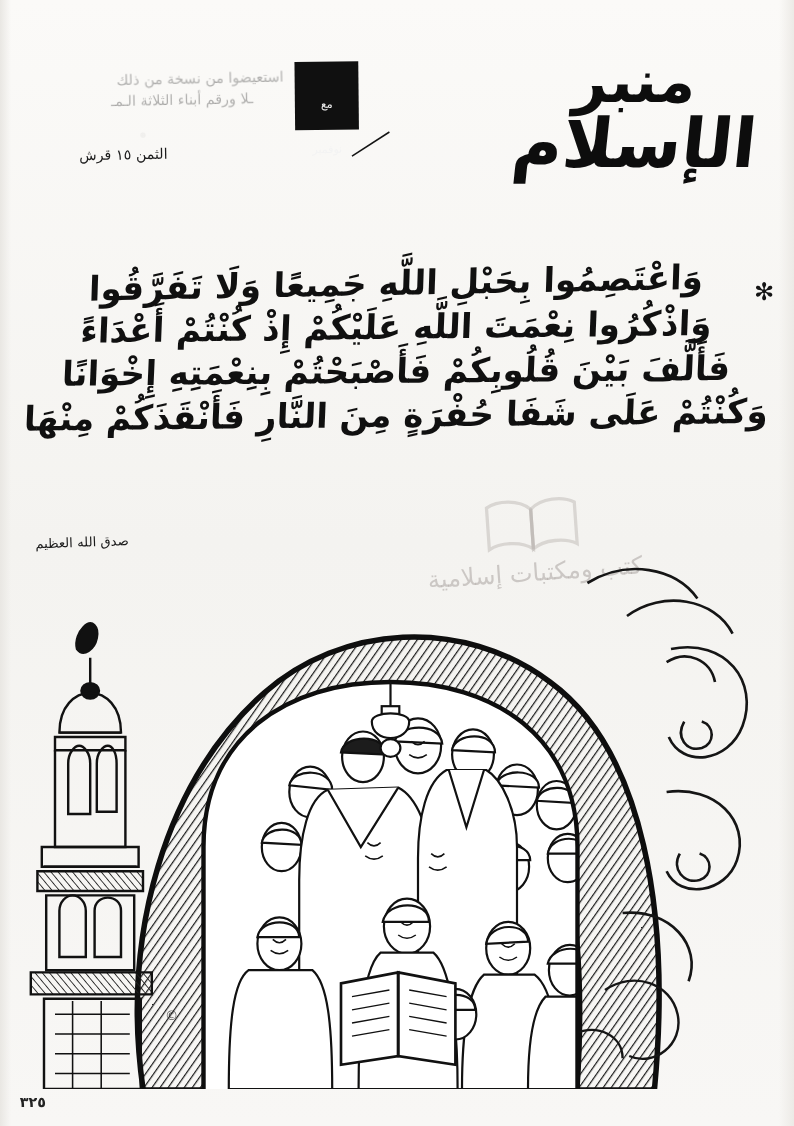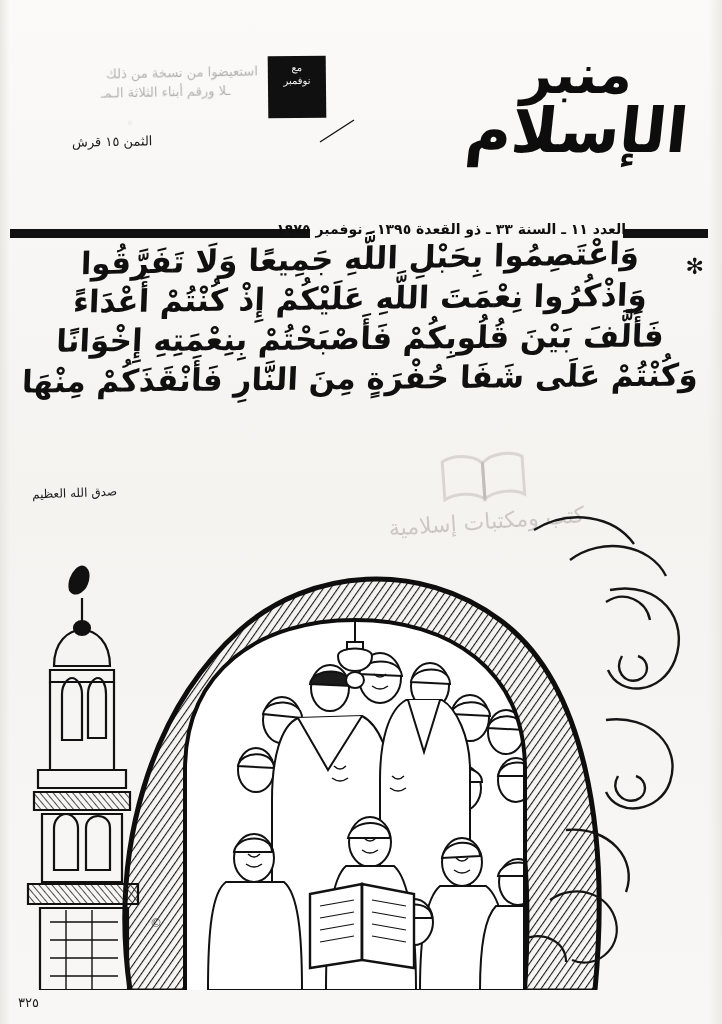--- a/index.html
+++ b/index.html
@@ -83,21 +83,21 @@
     background: #101010;
     color: #f3f3f3;
     direction: rtl;
     text-align: center;
     font-size: 10px;
     line-height: 13px;
     padding-top: 5px;
     box-sizing: border-box;
     transform: rotate(-0.6deg);
   }
-  .stamp-line { display: block; }
+  .stamp-line { display: block; margin-top: 28px; }
 
   .stamp-pointer {
     position: absolute;
     top: 92px; left: 318px;
     width: 38px; height: 26px;
   }
 
   .logo {
     position: absolute;
     top: 20px; right: 20px;
@@ -216,20 +216,21 @@
     height: 520px;
   }
   .illus-svg { display: block; width: 100%; height: 100%; }
 
   .page-number {
     position: absolute;
     bottom: 14px; left: 18px;
     font-size: 13px;
     direction: rtl;
     color: #222;
+    font-weight: bold;
   }
   .copyright-mark {
     position: absolute;
     bottom: 60px; left: 140px;
     font-size: 12px;
     color: rgba(30,30,30,0.75);
     direction: ltr;
   }
 </style>
 </head>
@@ -255,25 +256,20 @@
 
     <svg class="stamp-pointer" viewBox="0 0 38 26">
       <line x1="36" y1="2" x2="2" y2="24" stroke="#141414" stroke-width="1.4"></line>
     </svg>
 
     <div class="logo">
       <div class="logo-top">منبر</div>
       <div class="logo-bottom">الإسلام</div>
     </div>
 
-    <div class="rule-row">
-      <div class="rule-bar left"></div>
-      <div class="rule-bar right"></div>
-      <div class="issue-line">العدد ١١ ـ السنة ٣٣ ـ ذو القعدة ١٣٩٥ ـ نوفمبر ١٩٧٥</div>
-    </div>
   </div>
 
   <div class="verse-block">
     <div class="verse-star">✻</div>
     <div class="verse-line l1">وَاعْتَصِمُوا بِحَبْلِ اللَّهِ جَمِيعًا وَلَا تَفَرَّقُوا</div>
     <div class="verse-line l2">وَاذْكُرُوا نِعْمَتَ اللَّهِ عَلَيْكُمْ إِذْ كُنْتُمْ أَعْدَاءً</div>
     <div class="verse-line l3">فَأَلَّفَ بَيْنَ قُلُوبِكُمْ فَأَصْبَحْتُمْ بِنِعْمَتِهِ إِخْوَانًا</div>
     <div class="verse-line l4">وَكُنْتُمْ عَلَى شَفَا حُفْرَةٍ مِنَ النَّارِ فَأَنْقَذَكُمْ مِنْهَا</div>
     <div class="verse-credit">صدق الله العظيم</div>
   </div>

